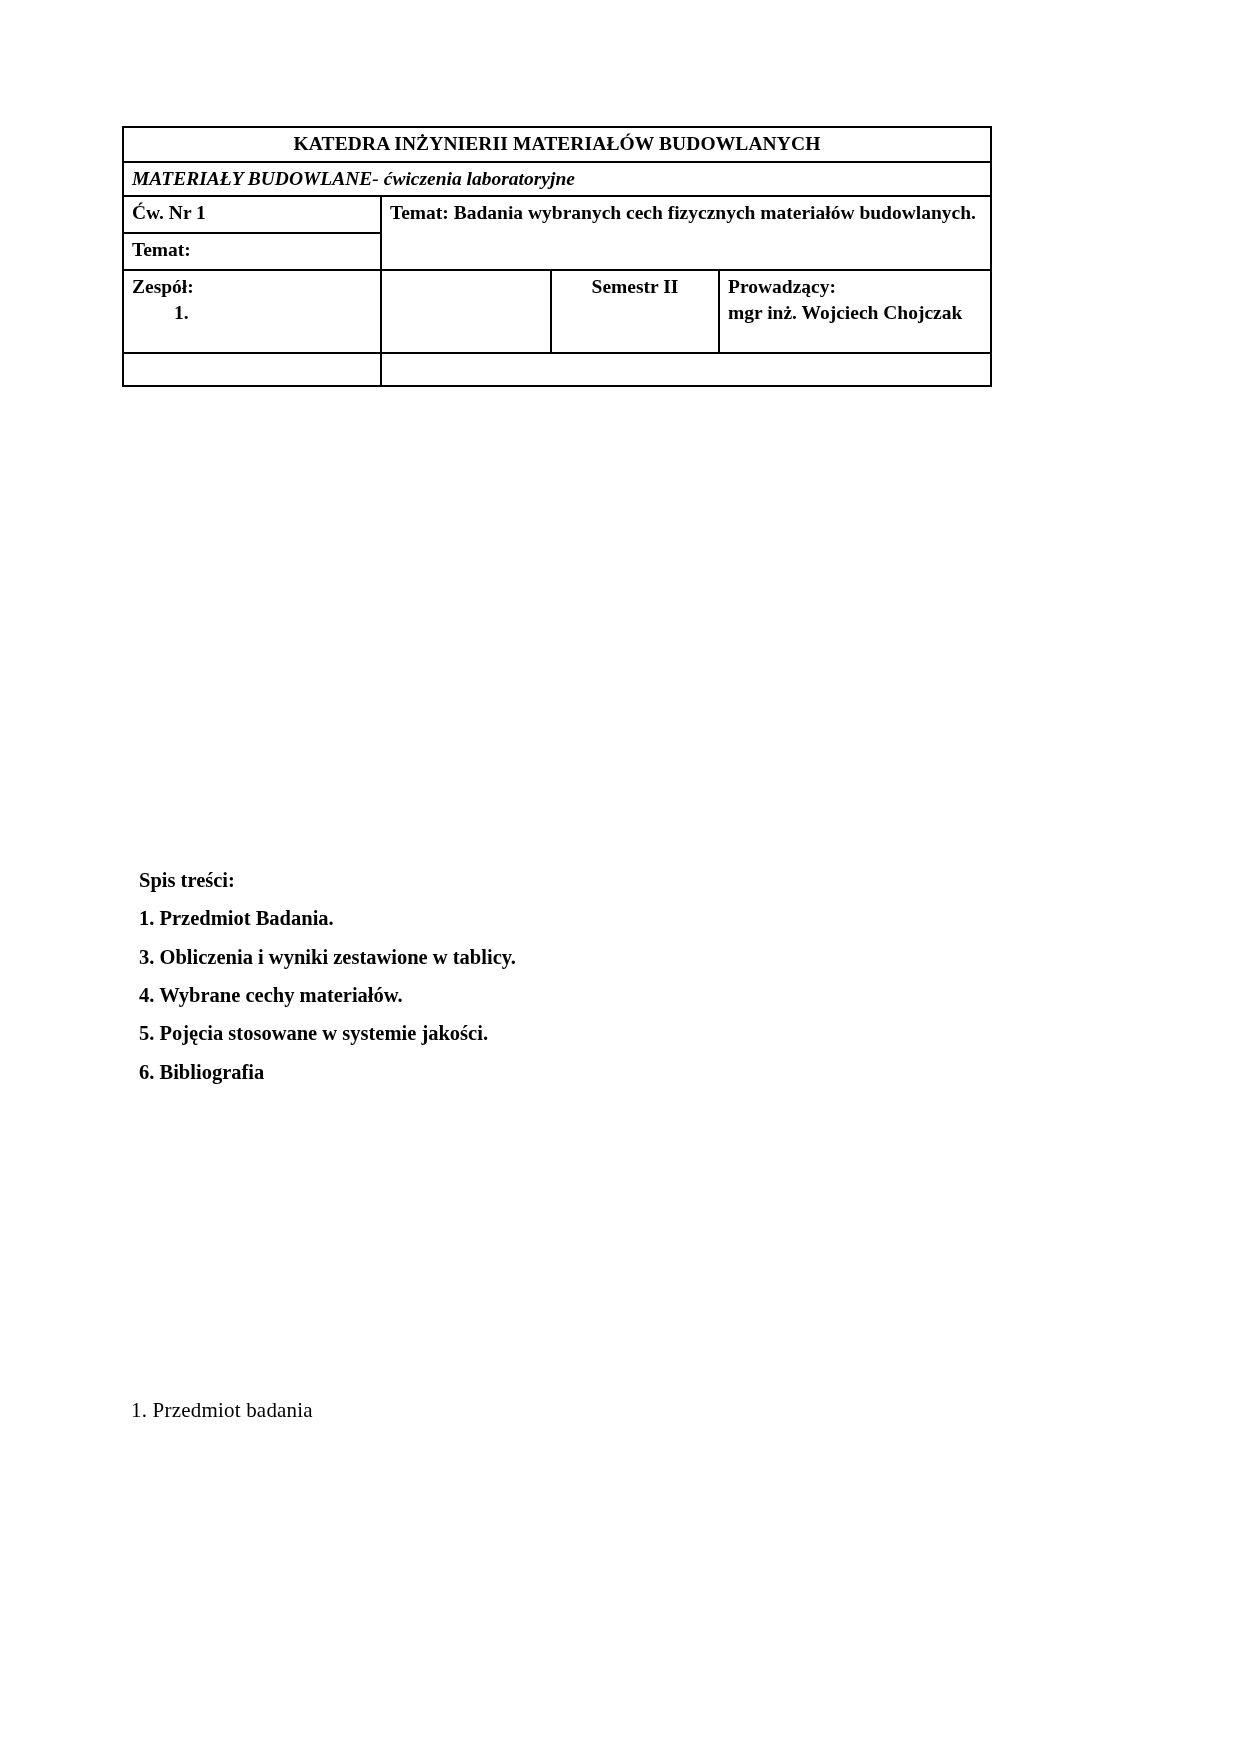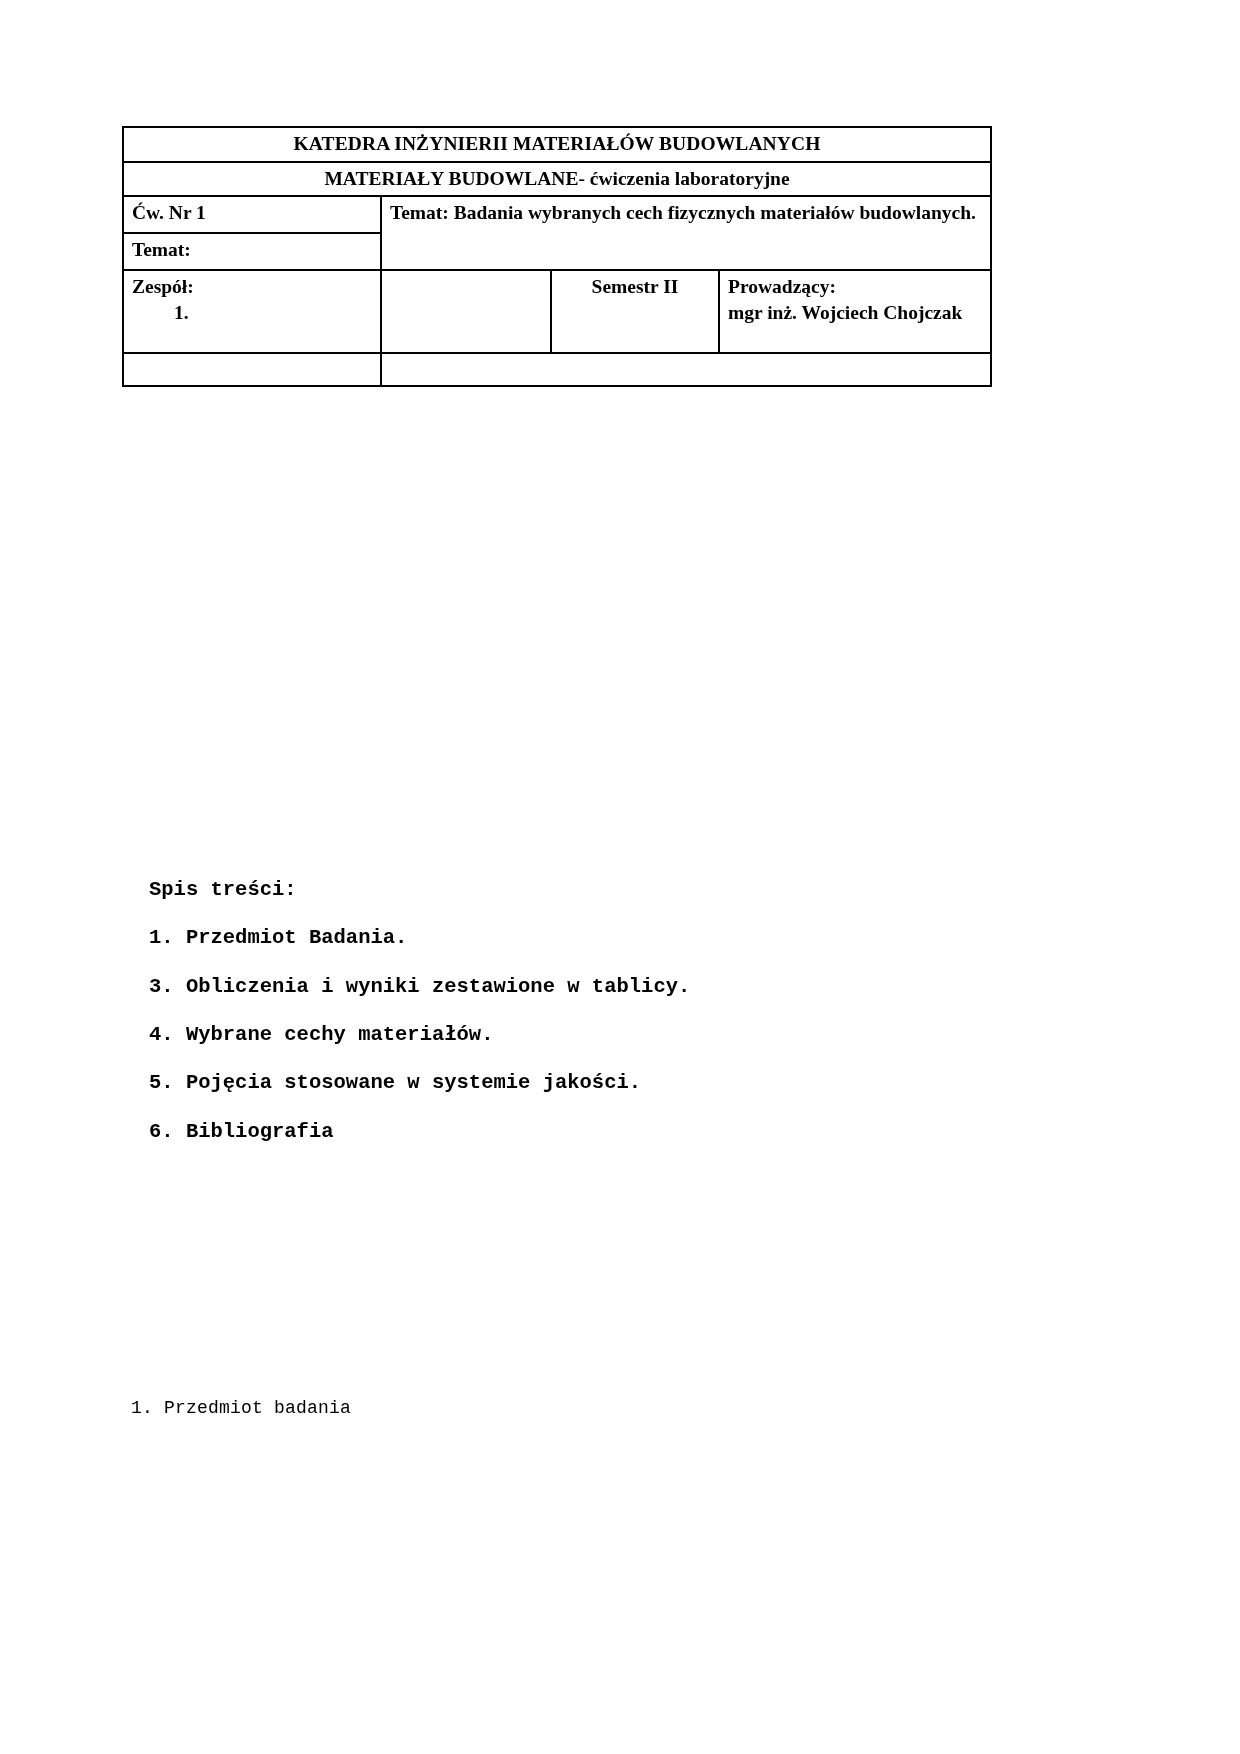--- a/index.html
+++ b/index.html
@@ -41,22 +41,23 @@
     font-weight: bold;
     font-size: 19.5px;
     line-height: 1.32;
   }
   .ht-title {
     text-align: center;
     font-size: 20px;
     letter-spacing: 0.1px;
   }
   .ht-subtitle {
-    text-align: center;
+    text-align: left;
     font-size: 19.5px;
+    font-style: italic;
   }
   .cell-cw {
     height: 28px;
   }
   .cell-temat {
     font-size: 19px;
     margin-top: 44px;
   }
   .cell-semestr {
     text-align: center;
@@ -79,36 +80,36 @@
 
   
   .toc {
     position: absolute;
     left: 131px;
     top: 857px;
     width: 700px;
   }
   .toc-heading,
   .toc-item {
-    font-family: Liberation Mono, monospace;
+    font-family: Liberation Serif, serif;
     font-weight: bold;
     font-size: 20.5px;
     line-height: 1.48;
-    margin: 18px;
+    margin: 8px;
     white-space: nowrap;
   }
 
   
   .section-heading {
     position: absolute;
     left: 131px;
     top: 1397px;
-    font-family: Liberation Mono, monospace;
+    font-family: Liberation Serif, serif;
     font-weight: normal;
-    font-size: 18px;
+    font-size: 21px;
     line-height: 1.3;
     letter-spacing: 0.2px;
   }
 </style>
 </head>
 <body>
 
 <div class="page">
 
   <table class="header-table">

